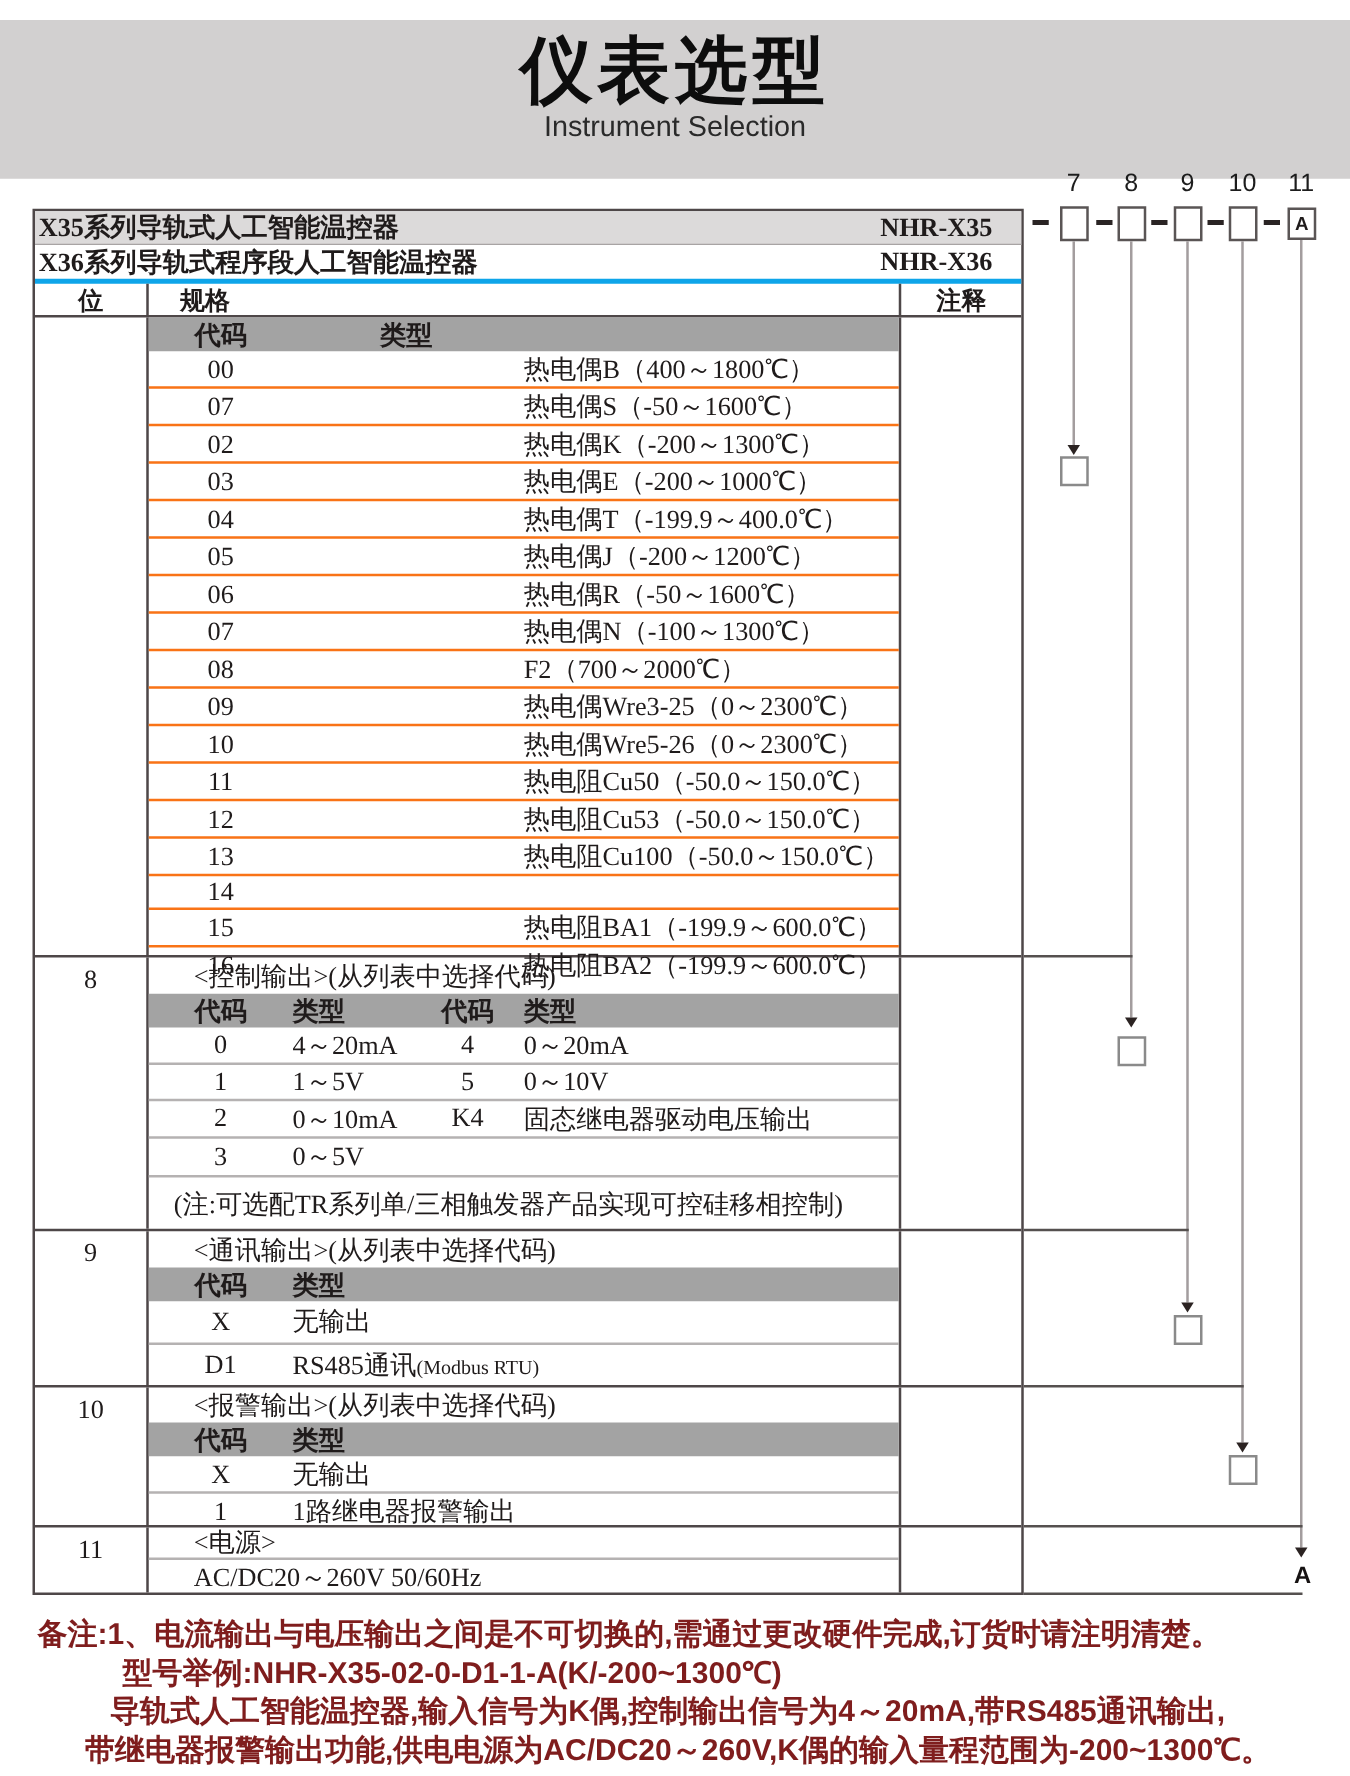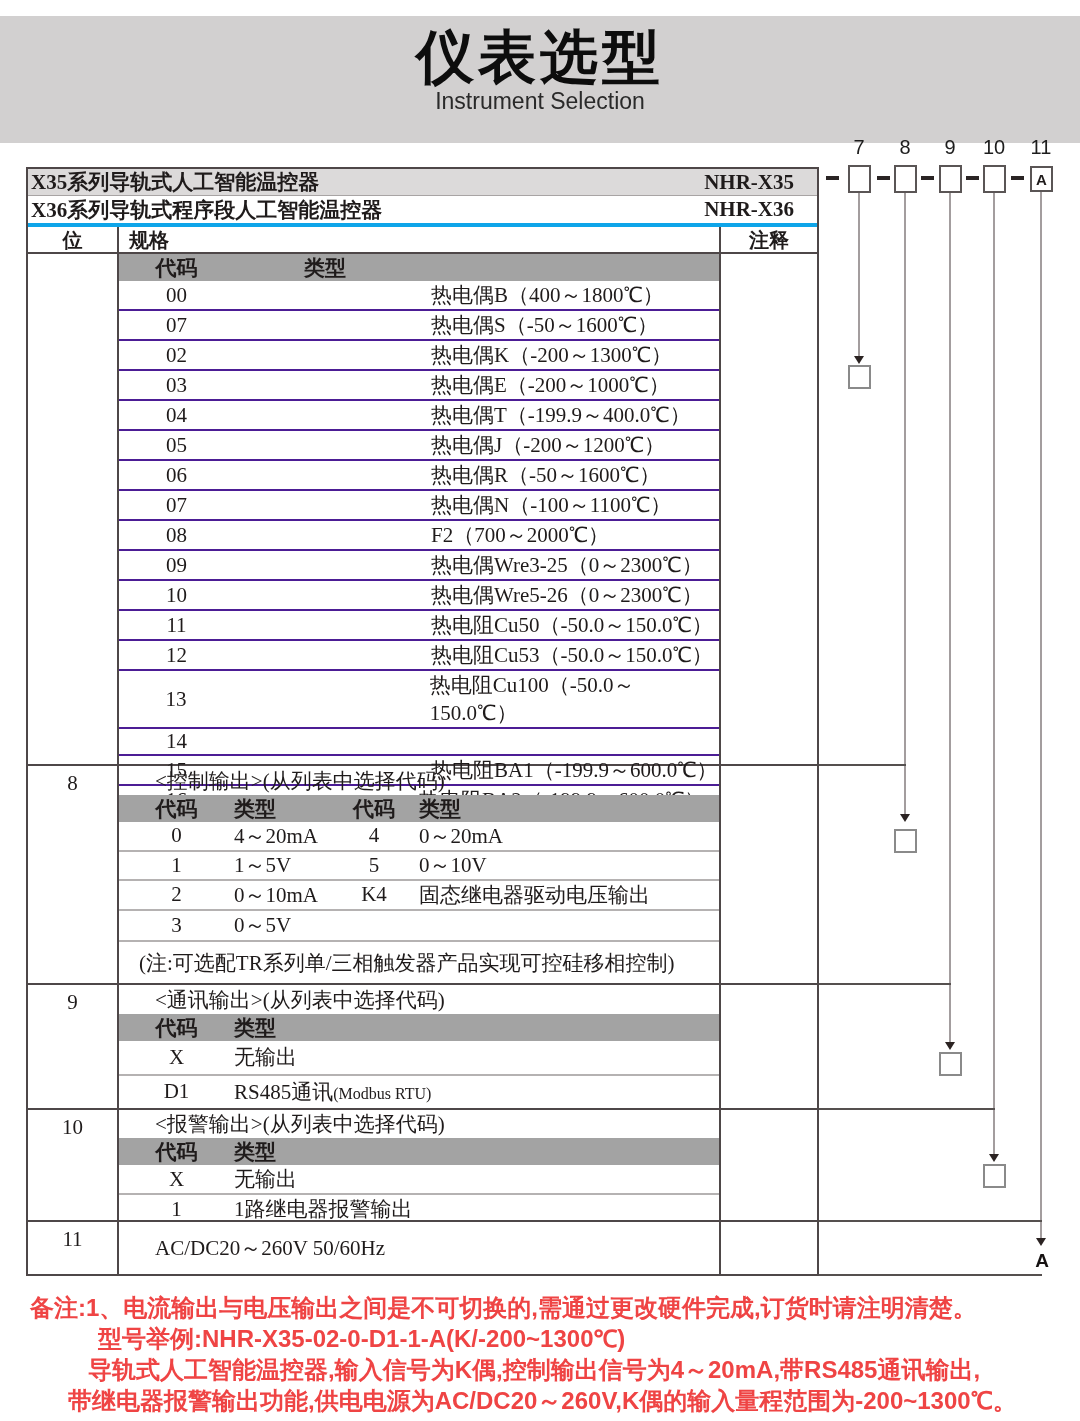--- a/index.html
+++ b/index.html
@@ -43,35 +43,35 @@
   .section.last{border-bottom:none;}
   .sec-pos{padding-top:5px;font-size:21px;}
   .sec-title{padding-left:36px;box-sizing:border-box;display:flex;align-items:center;}
   .ghead{background:#a3a3a3;display:flex;align-items:center;font-weight:700;box-sizing:border-box;}
   .gc1{width:115px;text-align:center;}
   .gt1{width:95px;text-align:left;}
   .gc2{width:90px;text-align:center;}
   .gt2{text-align:left;}
   .irows{display:flex;flex-direction:column;flex:1;}
   .irow{flex:1;display:flex;align-items:center;}
-  .irow:not(:last-child){border-bottom:2px solid #4c1d95;gap:12px;}
+  .irow:not(:last-child){border-bottom:2px solid #f97316;}
   .icode{width:115px;text-align:center;}
   .itype{padding-left:185px;box-sizing:border-box;}
   .lrow{display:flex;align-items:center;box-sizing:border-box;}
   .lrow.sep{border-bottom:2px solid #b5b2b2;}
   .lc1{width:115px;text-align:center;}
   .lt1{width:95px;}
   .lc2{width:90px;text-align:center;}
   .note-row{display:flex;align-items:center;padding-left:20px;box-sizing:border-box;
             border-top:2px solid #b5b2b2;}
   .suffix{font-size:16px;}
 
   
   .remarks{position:absolute;left:0;top:1292px;width:1080px;
-           font-family:"Liberation Sans",sans-serif;font-weight:700;font-size:24px;color:#ef4444;}
+           font-family:"Liberation Sans",sans-serif;font-weight:700;font-size:24px;color:#7f1d1d;}
   .remarks div{line-height:31px;}
 </style>
 </head>
 <body>
 
 <div class="page">
 
   <div class="band">
     <div class="title">仪表选型</div>
     <div class="subtitle">Instrument Selection</div>
@@ -125,21 +125,21 @@
       <span>X35系列导轨式人工智能温控器</span>
       <span>NHR-X35</span>
     </div>
     <div class="srow second">
       <span>X36系列导轨式程序段人工智能温控器</span>
       <span>NHR-X36</span>
     </div>
 
     <div class="hrow">
       <span class="cpos">位</span>
-      <span class="cspec" style="display:block;padding-left:10px">规格</span>
+      <span class="cspec" style="display:block;padding-left:25px">规格</span>
       <span class="cnote">注释</span>
     </div>
 
     <div class="section" style="height:512px">
       <div class="cpos"></div>
       <div class="cspec">
         <div class="ghead" style="height:27px">
           <span class="gc1">代码</span>
           <span class="gt2" style="padding-left:70px">类型</span>
         </div>
@@ -167,21 +167,21 @@
             <div class="irow">
               <span class="icode">05</span>
               <span class="itype">热电偶J（-200～1200℃）</span>
             </div>
             <div class="irow">
               <span class="icode">06</span>
               <span class="itype">热电偶R（-50～1600℃）</span>
             </div>
             <div class="irow">
               <span class="icode">07</span>
-              <span class="itype">热电偶N（-100～1100℃）</span>
+              <span class="itype">热电偶N（-100～1300℃）</span>
             </div>
             <div class="irow">
               <span class="icode">08</span>
               <span class="itype">F2（700～2000℃）</span>
             </div>
             <div class="irow">
               <span class="icode">09</span>
               <span class="itype">热电偶Wre3-25（0～2300℃）</span>
             </div>
             <div class="irow">
@@ -297,20 +297,21 @@
               <span>1路继电器报警输出</span>
             </div>
           </div>
       </div>
       <div class="cnote"></div>
     </div>
 
     <div class="section last" style="height:52px;flex:1">
       <div class="cpos sec-pos">11</div>
       <div class="cspec">
+        <div class="sec-title" style="height:26px;border-bottom:2px solid #b5b2b2;box-sizing:border-box">&lt;电源&gt;</div>
         <div class="sec-title" style="flex:1">AC/DC20～260V  50/60Hz</div>
       </div>
       <div class="cnote"></div>
     </div>
   </div>
 
   <div class="remarks">
     <div style="margin-left:30px">备注:1、电流输出与电压输出之间是不可切换的,需通过更改硬件完成,订货时请注明清楚。</div>
     <div style="margin-left:98px">型号举例:NHR-X35-02-0-D1-1-A(K/-200~1300℃)</div>
     <div style="margin-left:88px">导轨式人工智能温控器,输入信号为K偶,控制输出信号为4～20mA,带RS485通讯输出,</div>

